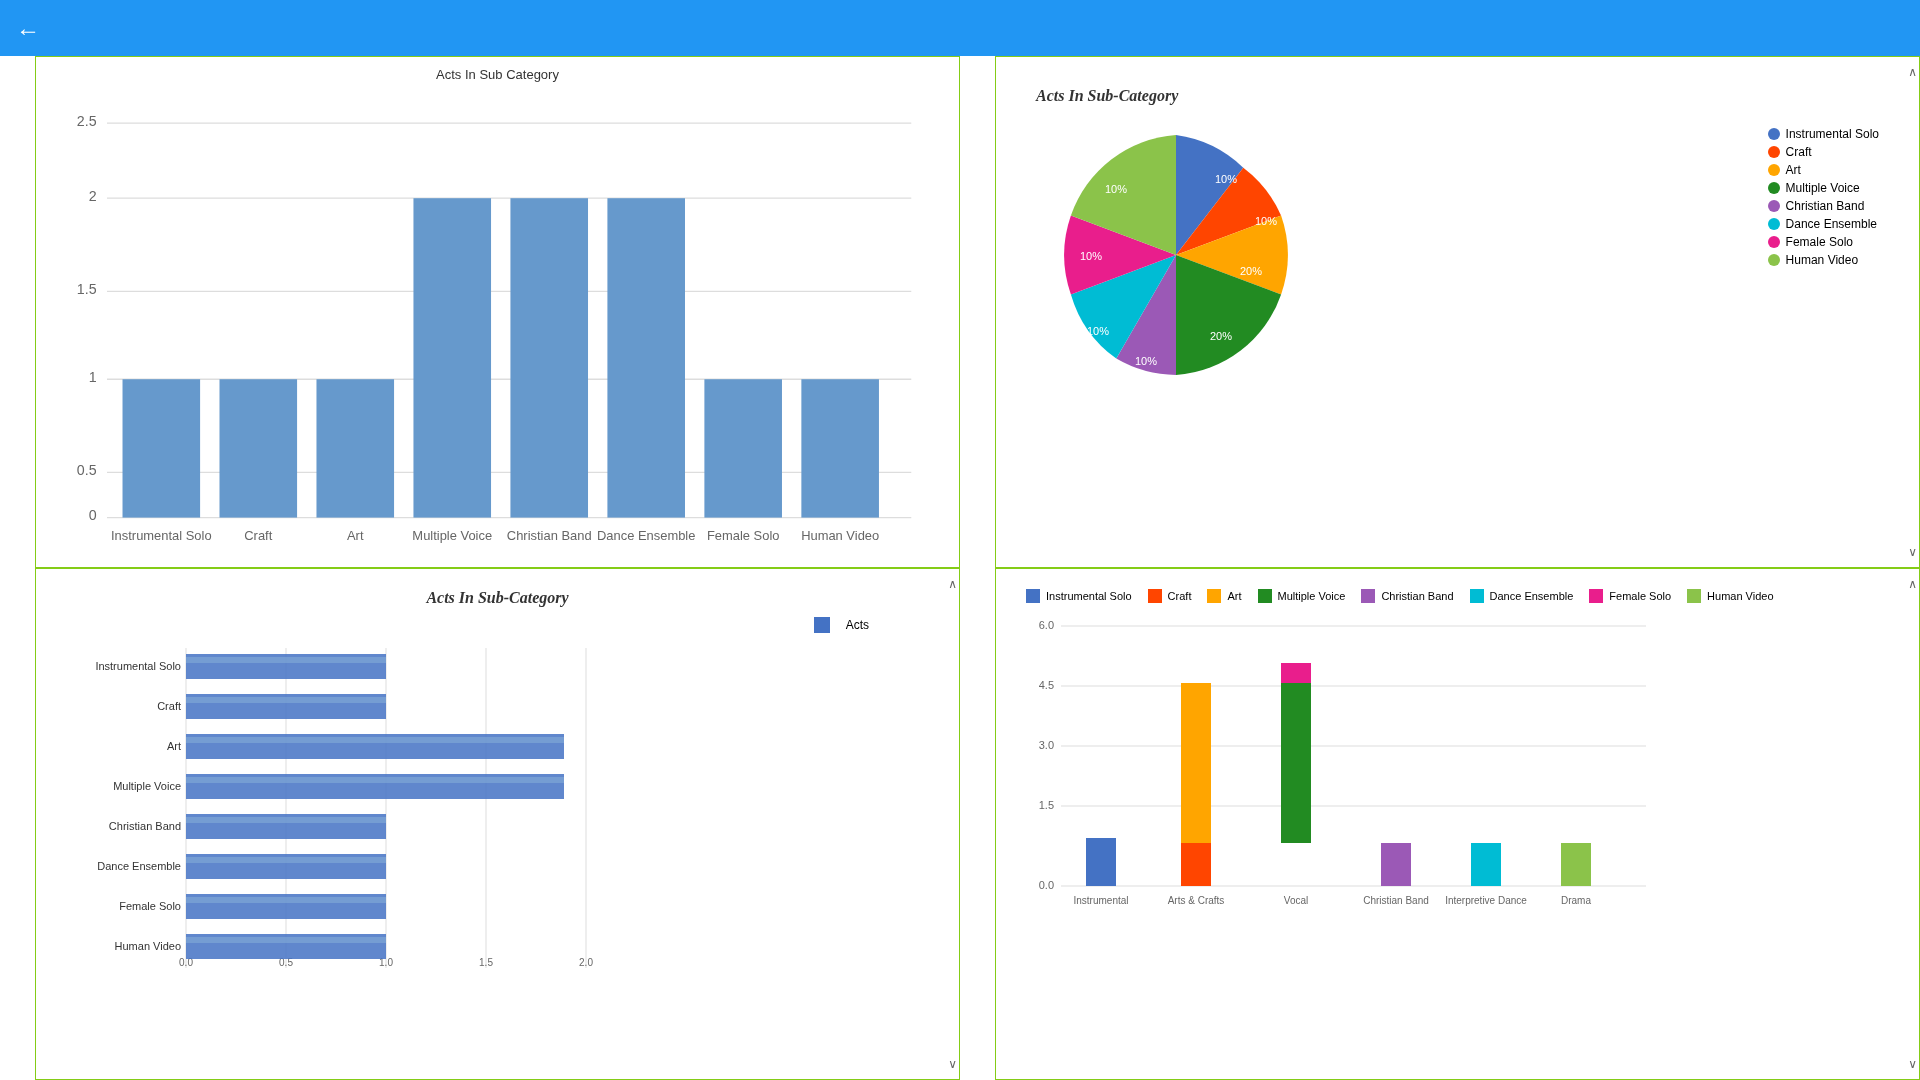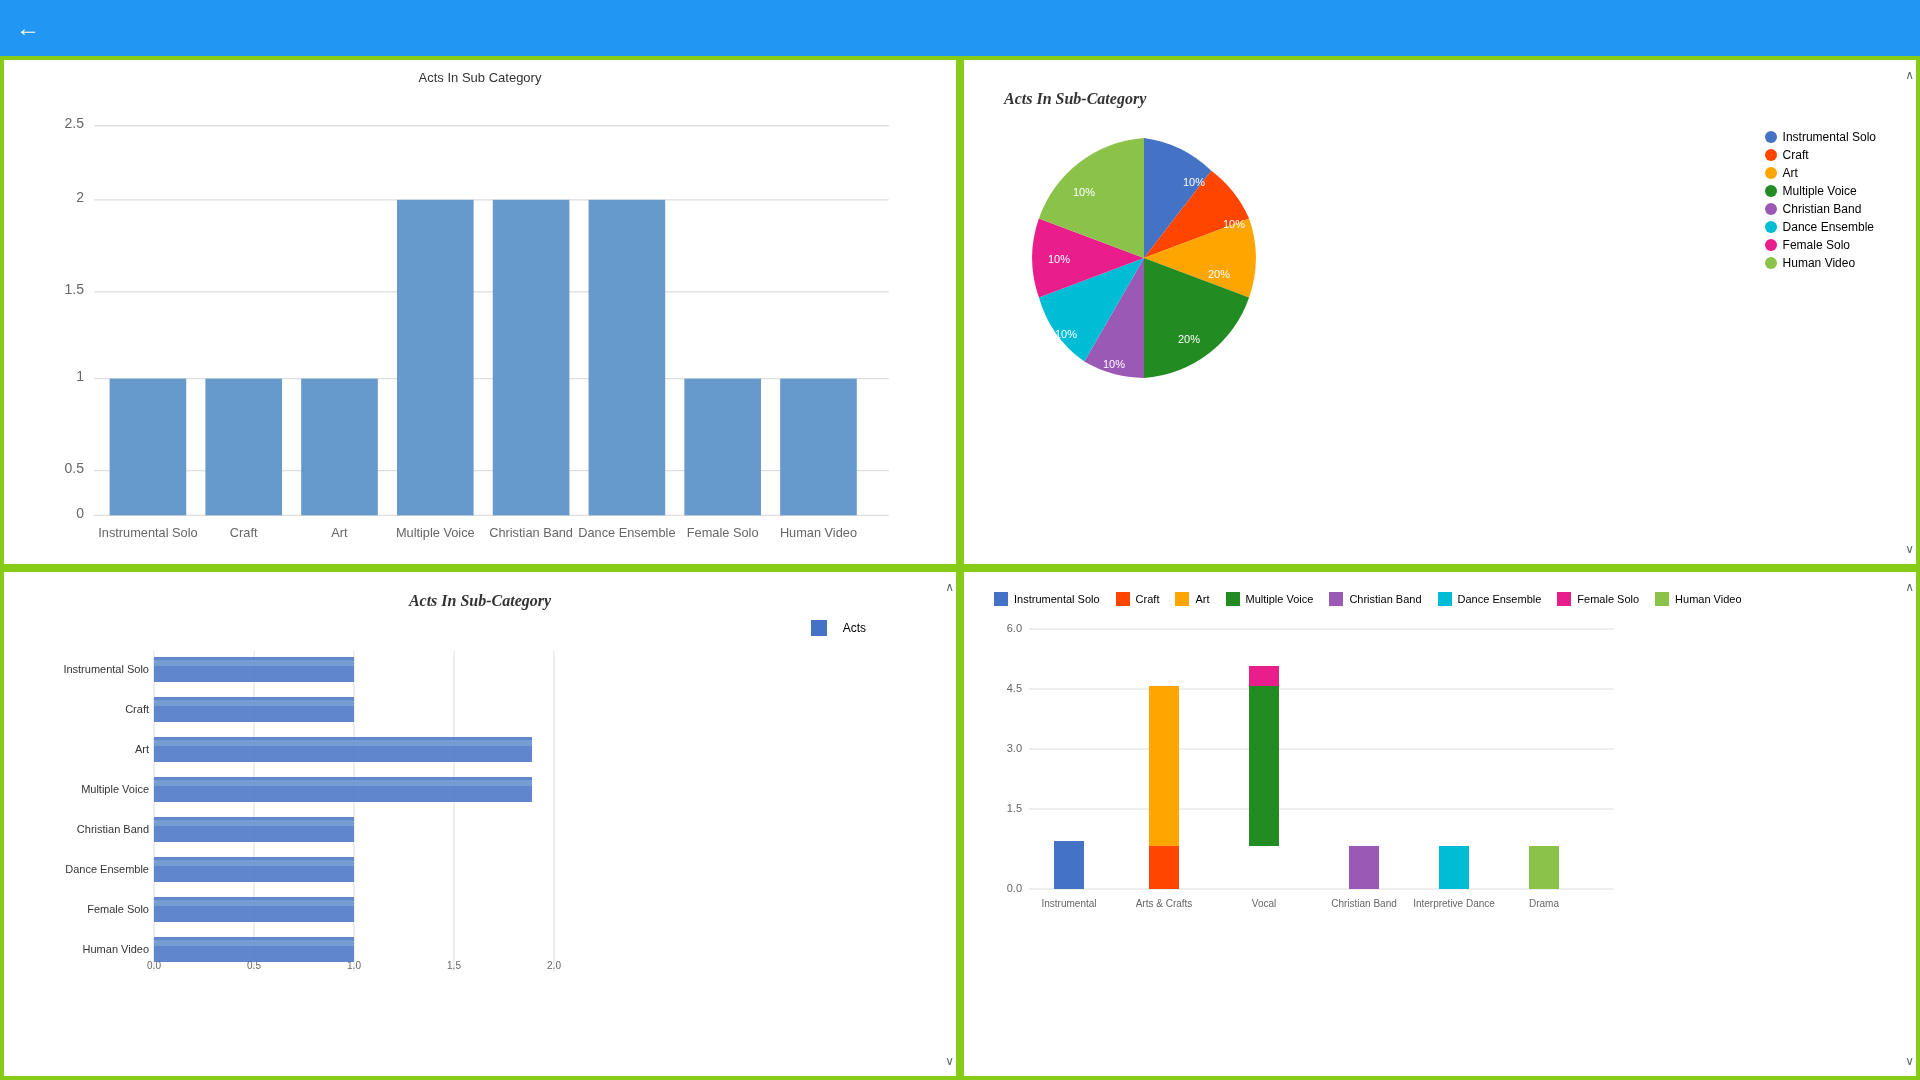--- a/index.html
+++ b/index.html
@@ -19,24 +19,25 @@
     }
     
     .grid {
       display: grid;
       grid-template-columns: 1fr 1fr;
       grid-template-rows: 1fr 1fr;
       height: calc(1080px - 56px);
     }
     
     .quadrant {
-      border: 4px solid #84cc16;
+      border: 1px solid #84cc16;
       position: relative;
       overflow: hidden;
       padding: 10px;
+      margin-left: 35px;
     }
     
     .chart-title {
       text-align: center;
       font-size: 13px;
       color: #333;
       margin-bottom: 5px;
     }
     .chart-title-cursive {
       font-family: Liberation Serif, serif;

